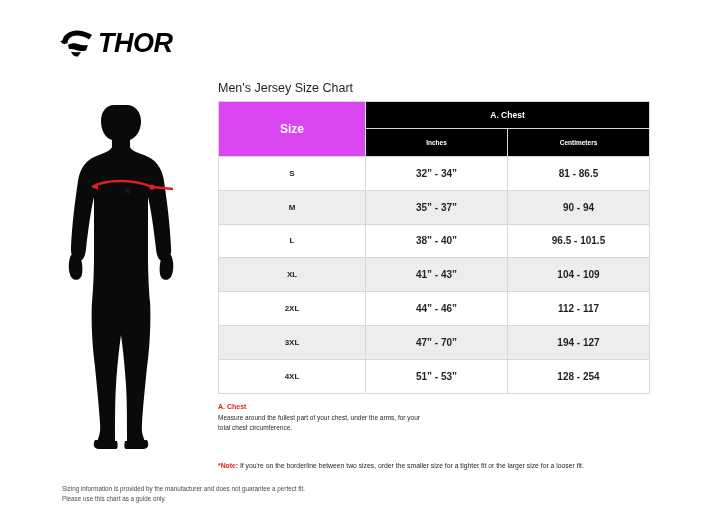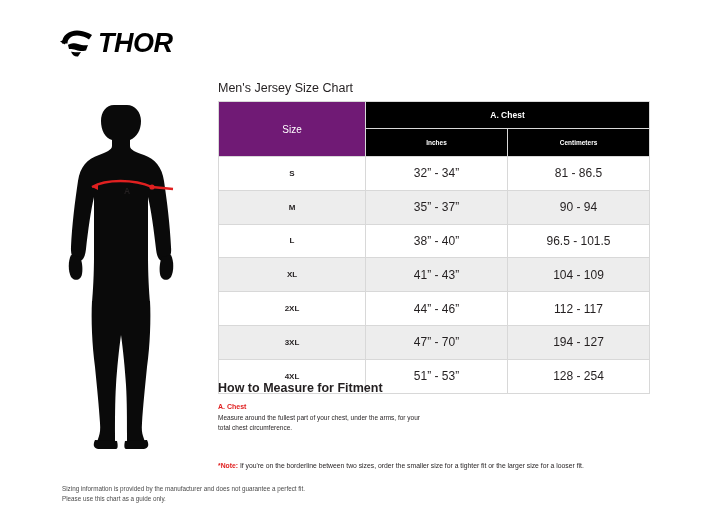--- a/index.html
+++ b/index.html
@@ -81,24 +81,24 @@
     width: 432px;
     border-collapse: collapse;
     table-layout: fixed;
   }
   .size-table td, .size-table th {
     border: 1px solid #d8d8d8;
     text-align: center;
     vertical-align: middle;
   }
   .hdr-size {
-    background: #701a75;
+    background: #d946ef;
     color: #ffffff;
-    font-size: 10px;
-    font-weight: normal;
+    font-size: 12px;
+    font-weight: bold;
     height: 49px;
     width: 144px;
     border: 1px solid #000000;
   }
   .hdr-chest {
     background: #000000;
     color: #ffffff;
     font-size: 8.5px;
     font-weight: bold;
     height: 24px;
@@ -113,23 +113,24 @@
     border: 1px solid #4d4d4d;
     border-bottom: 1px solid #000000;
   }
   .row-label {
     font-size: 8px;
     font-weight: bold;
     height: 30.8px;
     color: #231f20;
   }
   .row-val {
-    font-size: 12px;
+    font-size: 10px;
     height: 30.8px;
     color: #231f20;
+    font-weight: bold;
   }
   .shade {
     background: #ededed;
   }
   .plain {
     background: #ffffff;
   }
 
   
   .howto-title {
@@ -263,21 +264,20 @@
         <td class="row-val shade">194 - 127</td>
       </tr>
       <tr>
         <td class="row-label plain">4XL</td>
         <td class="row-val plain">51” - 53”</td>
         <td class="row-val plain">128 - 254</td>
       </tr>
     </tbody>
   </table>
 
-  <div class="howto-title">How to Measure for Fitment</div>
   <div class="howto-sub">A. Chest</div>
   <div class="howto-body">
     <div>Measure around the fullest part of your chest, under the arms, for your</div>
     <div>total chest circumference.</div>
   </div>
 
   <div class="note">
     <b>*Note:</b>
     <span>If you're on the borderline between two sizes, order the smaller size for a tighter fit or the larger size for a looser fit.</span>
   </div>

